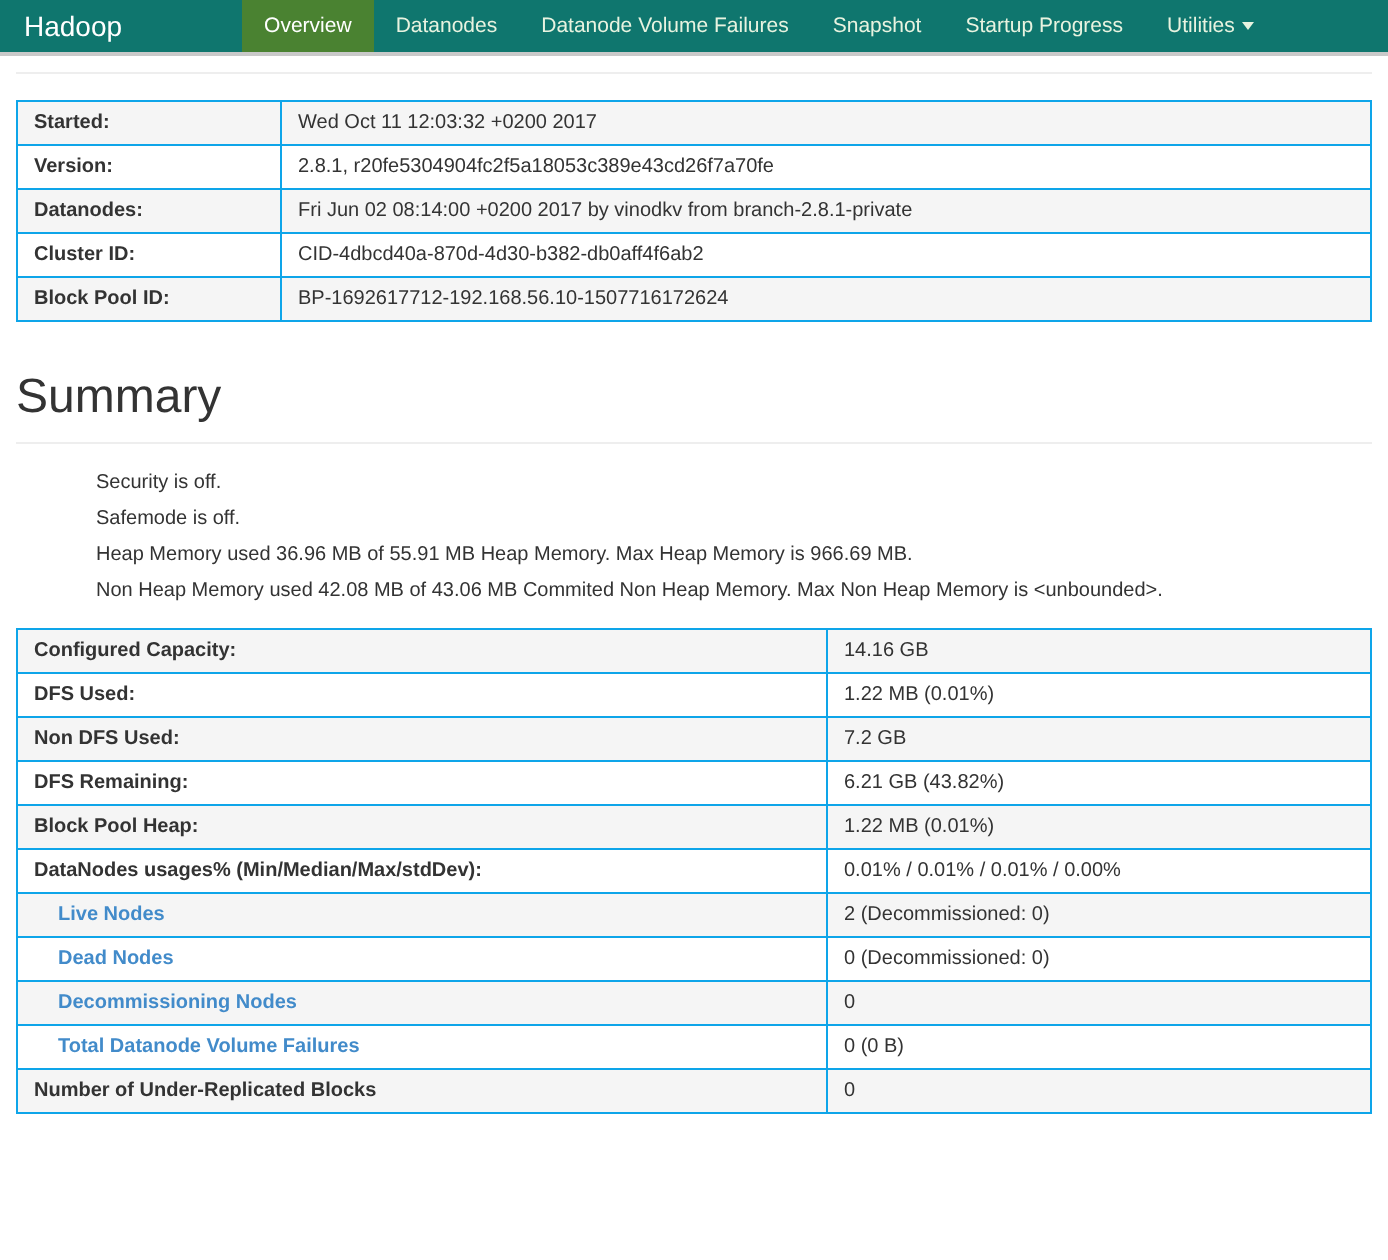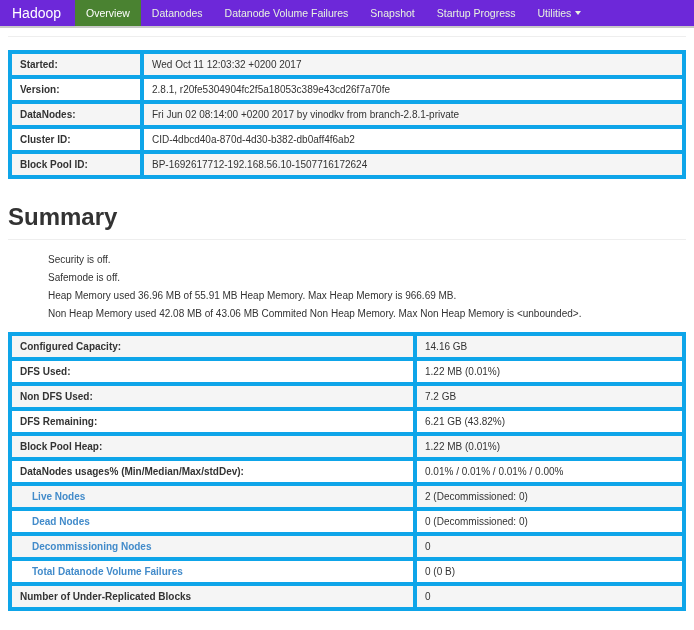--- a/index.html
+++ b/index.html
@@ -5,23 +5,23 @@
   * { margin: 0; padding: 0; box-sizing: border-box; }
   html, body { background: #fff; }
   body {
     width: 694px; height: 630px; overflow: hidden;
     font-family: "Liberation Sans", "DejaVu Sans", sans-serif;
     color: #333;
   }
 
   
   .navbar {
-    height: 28px; background: #6d28d9;
+    height: 28px; background: #0f766e;
     border-bottom: 2px solid #c9c9c9;
-    display: flex; align-items: stretch;
+    display: flex; align-items: stretch; gap: 46px;
   }
   .navbar .brand {
     display: flex; align-items: center;
     padding: 0 14px 0 12px;
     color: #fff; font-size: 14px; text-decoration: none;
   }
   .navbar ul { list-style: none; display: flex; align-items: stretch; }
   .navbar li { display: flex; }
   .navbar li a {
     display: flex; align-items: center; gap: 4px;
@@ -36,30 +36,30 @@
   }
 
   
   .container { padding: 0 8px; }
 
   h1.page-title {
     margin-top: 38px; margin-bottom: 8px;
     font-size: 24px; font-weight: 500; color: #333;
   }
   h1 .subtitle { font-size: 14px; font-weight: 400; color: #999; }
-  h1.summary-title { margin-top: 24px; font-weight: bold; }
+  h1.summary-title { margin-top: 24px; }
   hr { border: none; border-top: 1px solid #eee; margin: 8px 0 0 0; }
 
   
   table {
     width: 100%; border-collapse: collapse;
     margin-top: 13px; font-size: 10px;
   }
   table th, table td {
-    border: 4px solid #0ea5e9; padding: 5px 8px;
+    border: 1px solid #0ea5e9; padding: 5px 8px;
     text-align: left; vertical-align: top;
     height: 21px; color: #333;
   }
   table th { font-weight: bold; }
   tr:nth-child(odd) { background: #f5f5f5; }
   #info-table th { width: 132px; }
   #summary-table th { width: 405px; }
   a.cell-link { color: #428bca; text-decoration: none; cursor: pointer; font-weight: bold; padding-left: 12px; }
 
   
@@ -114,21 +114,21 @@
     <tbody>
       <tr>
         <th>Started:</th>
         <td>Wed Oct 11 12:03:32 +0200 2017</td>
       </tr>
       <tr>
         <th>Version:</th>
         <td>2.8.1, r20fe5304904fc2f5a18053c389e43cd26f7a70fe</td>
       </tr>
       <tr>
-        <th>DataNodes:</th>
+        <th>Datanodes:</th>
         <td>Fri Jun 02 08:14:00 +0200 2017 by vinodkv from branch-2.8.1-private</td>
       </tr>
       <tr>
         <th>Cluster ID:</th>
         <td>CID-4dbcd40a-870d-4d30-b382-db0aff4f6ab2</td>
       </tr>
       <tr>
         <th>Block Pool ID:</th>
         <td>BP-1692617712-192.168.56.10-1507716172624</td>
       </tr>

